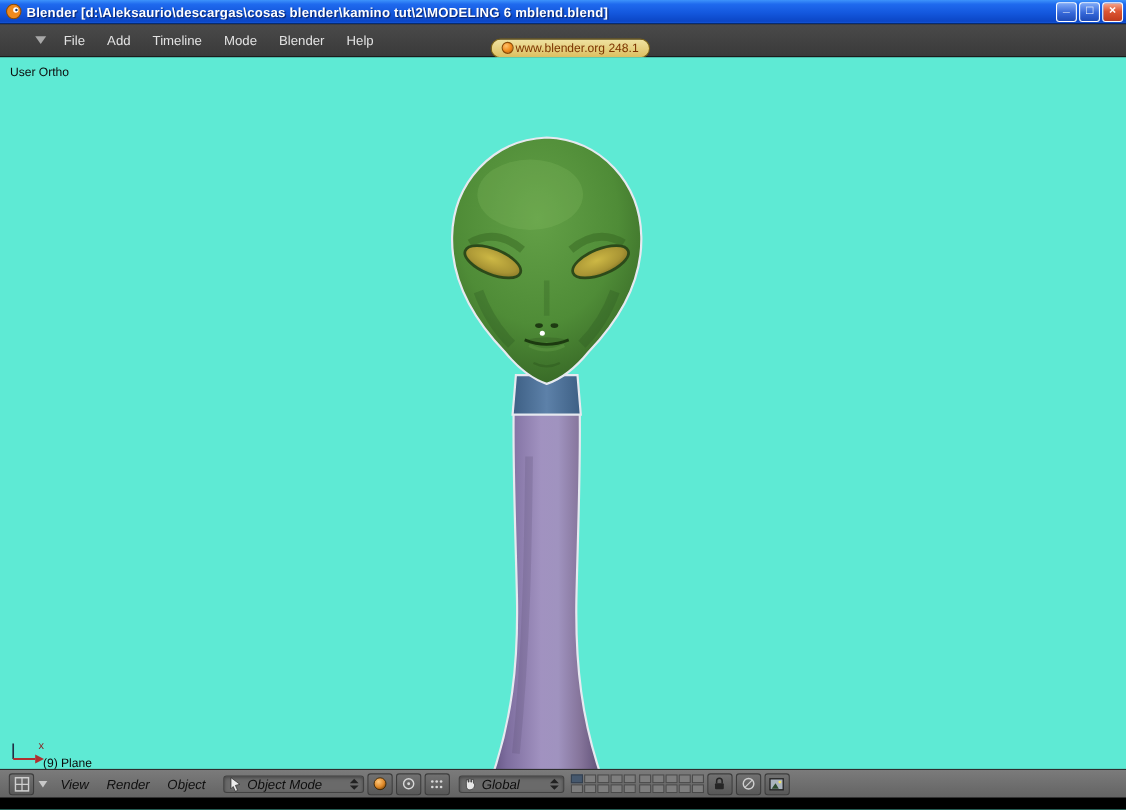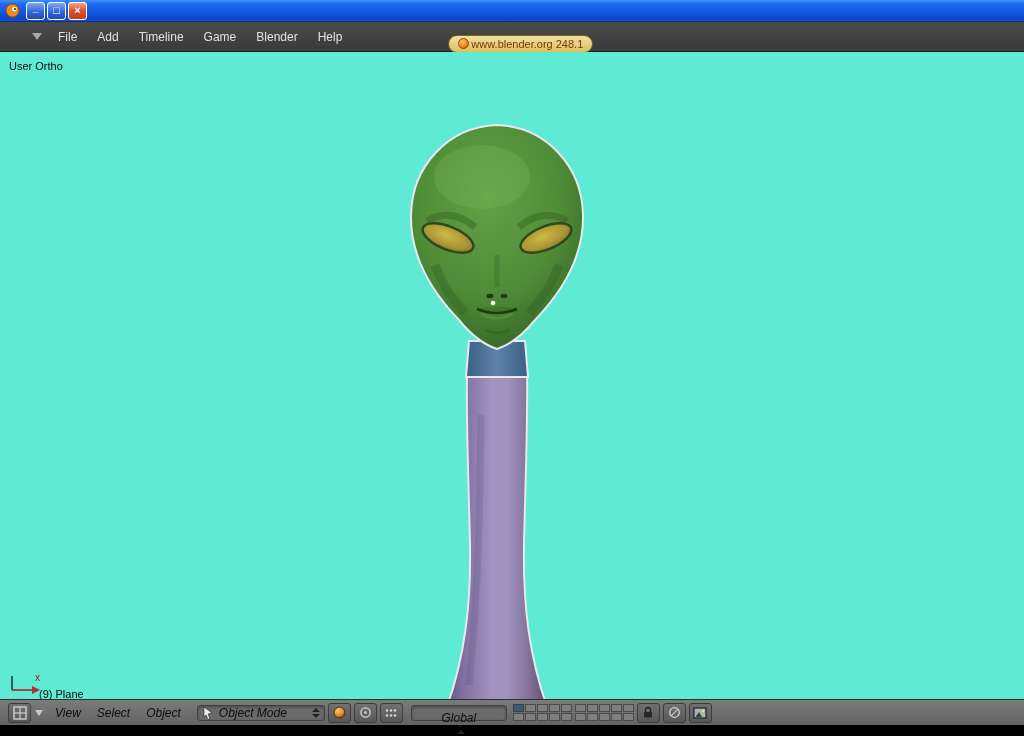--- a/index.html
+++ b/index.html
@@ -80,56 +80,57 @@
     background:#6a6a6a; border:1px solid #414141; border-radius:3px;
     box-shadow:inset 0 1px 3px rgba(0,0,0,.35);
     display:flex; align-items:center; gap:5px; color:#0d0d0d; font-size:12px; cursor:default;
   }
   .combo-arrows { display:flex; flex-direction:column; gap:2px; margin-left:4px; }
   .combo-arrows i { display:block; width:0; height:0; border-left:4px solid transparent; border-right:4px solid transparent; }
   .combo-arrows .up { border-bottom:4px solid #222; }
   .combo-arrows .dn { border-top:4px solid #222; }
   .mode-combo { width:128px; justify-content:flex-start; }
   .mode-combo span[data-bind] { flex:1; }
-  .orient-combo { width:96px;flex-direction:column; }
+  .orient-combo { width:96px; }
   .orient-combo span[data-bind] { flex:1; }
 
   .layer-group { display:grid; grid-template-columns:repeat(5,11px); grid-auto-rows:8px; gap:1px; margin-left:6px; }
   .layer-group.g2 { margin-left:3px; }
   .layer {
     background:#7e7e7e; border:1px solid #4a4a4a; cursor:default;
   }
   .layer.active { background:#45586e; border-color:#33404f; }
 </style>
 </head>
 <body>
 
 <div class="titlebar">
   <svg class="title-logo" viewBox="0 0 16 16">
     <circle cx="8" cy="8" r="7" fill="#f08a1c" stroke="#8a4a06" stroke-width="1"></circle>
     <circle cx="10" cy="6.5" r="2.6" fill="#fff"></circle>
     <circle cx="10.6" cy="6.5" r="1.2" fill="#1a355e"></circle>
   </svg>
+  <div class="title-text" data-bind="window.title">Blender [d:\Aleksaurio\descargas\cosas blender\kamino tut\2\MODELING 6 mblend.blend]</div>
   <div class="winbtn min">
       <span data-bind="window.controls.minimize">_</span>
     </div>
   <div class="winbtn max">
       <span data-bind="window.controls.maximize">□</span>
     </div>
   <div class="winbtn close">
       <span data-bind="window.controls.close">×</span>
     </div>
 </div>
 
 <div class="topbar">
   <div class="tri-down"></div>
   <div class="menu-item" data-bind="top.menus.0">File</div>
   <div class="menu-item" data-bind="top.menus.1">Add</div>
   <div class="menu-item" data-bind="top.menus.2">Timeline</div>
-  <div class="menu-item" data-bind="top.menus.3">Game</div>
+  <div class="menu-item" data-bind="top.menus.3">Mode</div>
   <div class="menu-item" data-bind="top.menus.4">Blender</div>
   <div class="menu-item" data-bind="top.menus.5">Help</div>
   <div class="version-badge">
     <span class="badge-logo"></span>
     <span data-bind="top.badge">www.blender.org 248.1</span>
   </div>
 </div>
 
 <div class="viewport">
   <div class="view-label" data-bind="viewport.view_label">User Ortho</div>
@@ -210,21 +211,21 @@
   <div class="icon-btn">
     <svg width="14" height="14" viewBox="0 0 14 14">
       <rect x="1" y="1" width="12" height="12" fill="none" stroke="#cfcfcf" stroke-width="1.4"></rect>
       <line x1="1" y1="7" x2="13" y2="7" stroke="#cfcfcf" stroke-width="1.2"></line>
       <line x1="7" y1="1" x2="7" y2="13" stroke="#cfcfcf" stroke-width="1.2"></line>
     </svg>
   </div>
   <div class="tri-down small"></div>
 
   <div class="bmenu" data-bind="bottom.menus.0">View</div>
-  <div class="bmenu" data-bind="bottom.menus.1">Select</div>
+  <div class="bmenu" data-bind="bottom.menus.1">Render</div>
   <div class="bmenu" data-bind="bottom.menus.2">Object</div>
 
   <div class="combo mode-combo">
     <svg width="12" height="14" viewBox="0 0 12 14">
       <polygon points="2,1 10,7 6,8 8,12.5 6,13.4 4,9 2,11" fill="#ececec" stroke="#222" stroke-width="0.6"></polygon>
     </svg>
     <span data-bind="bottom.mode">Object Mode</span>
     <span class="combo-arrows">
         <i class="up"></i>
         <i class="dn"></i>

